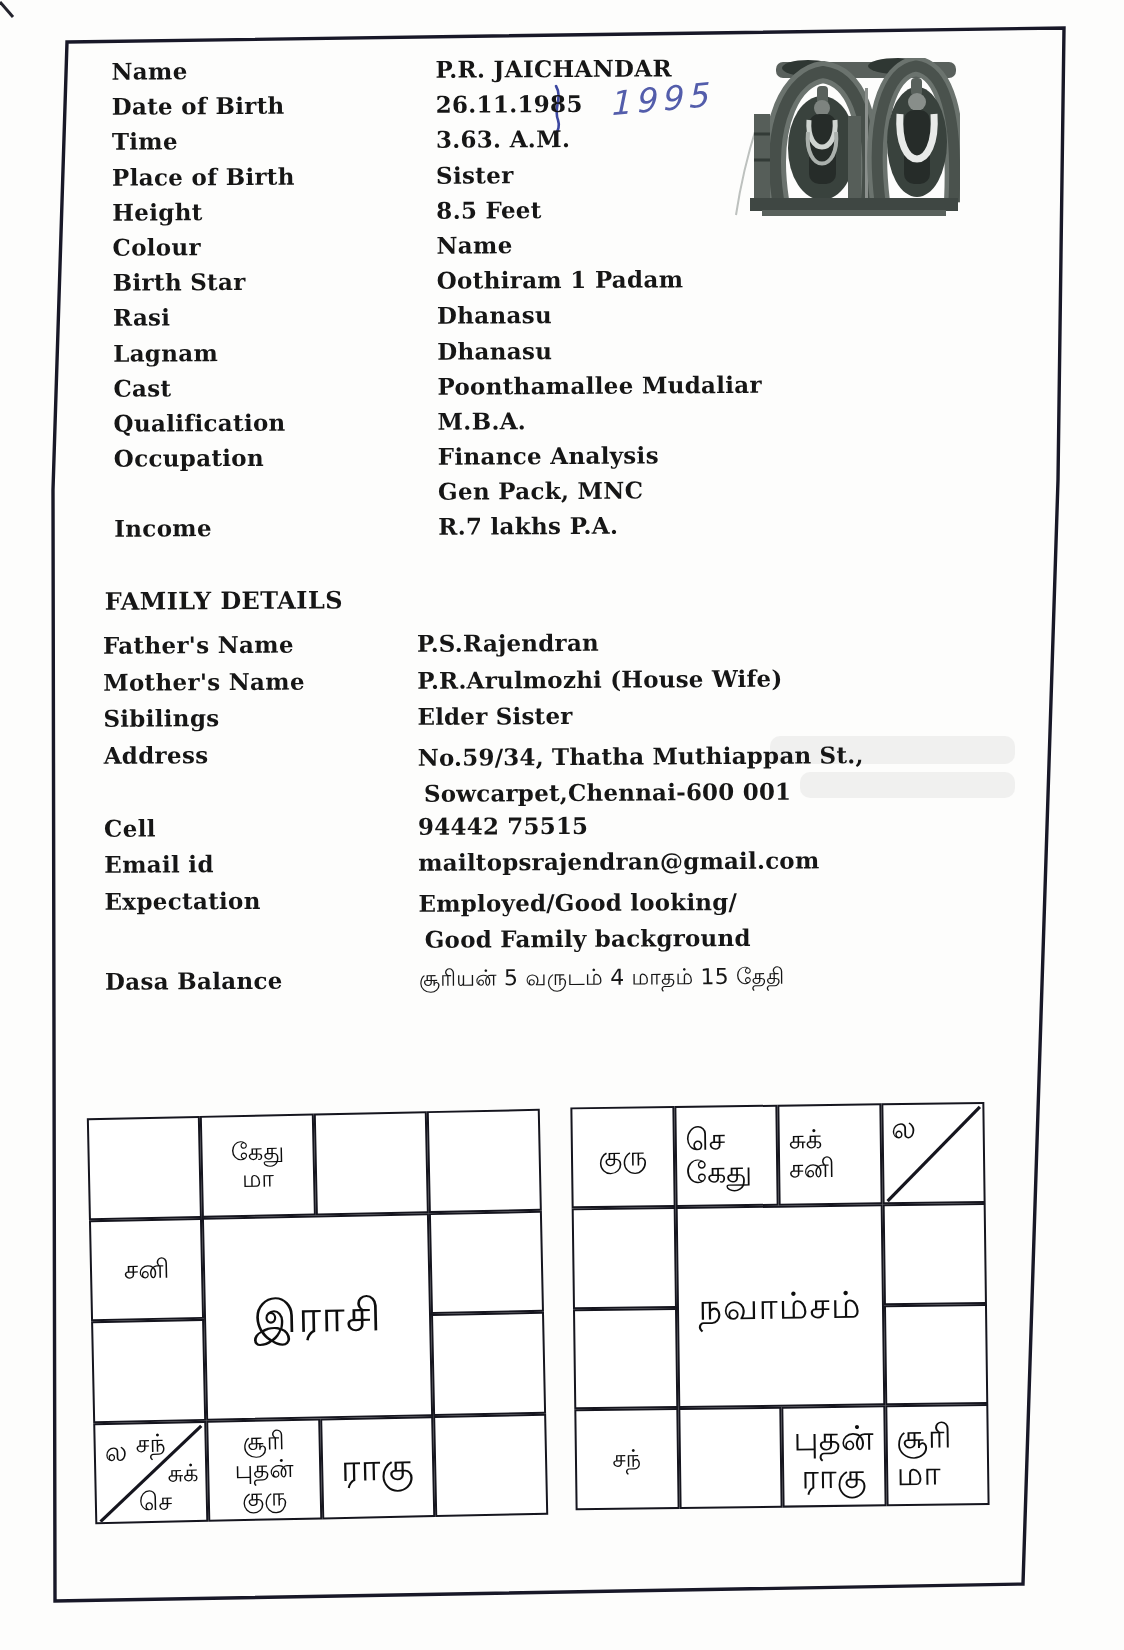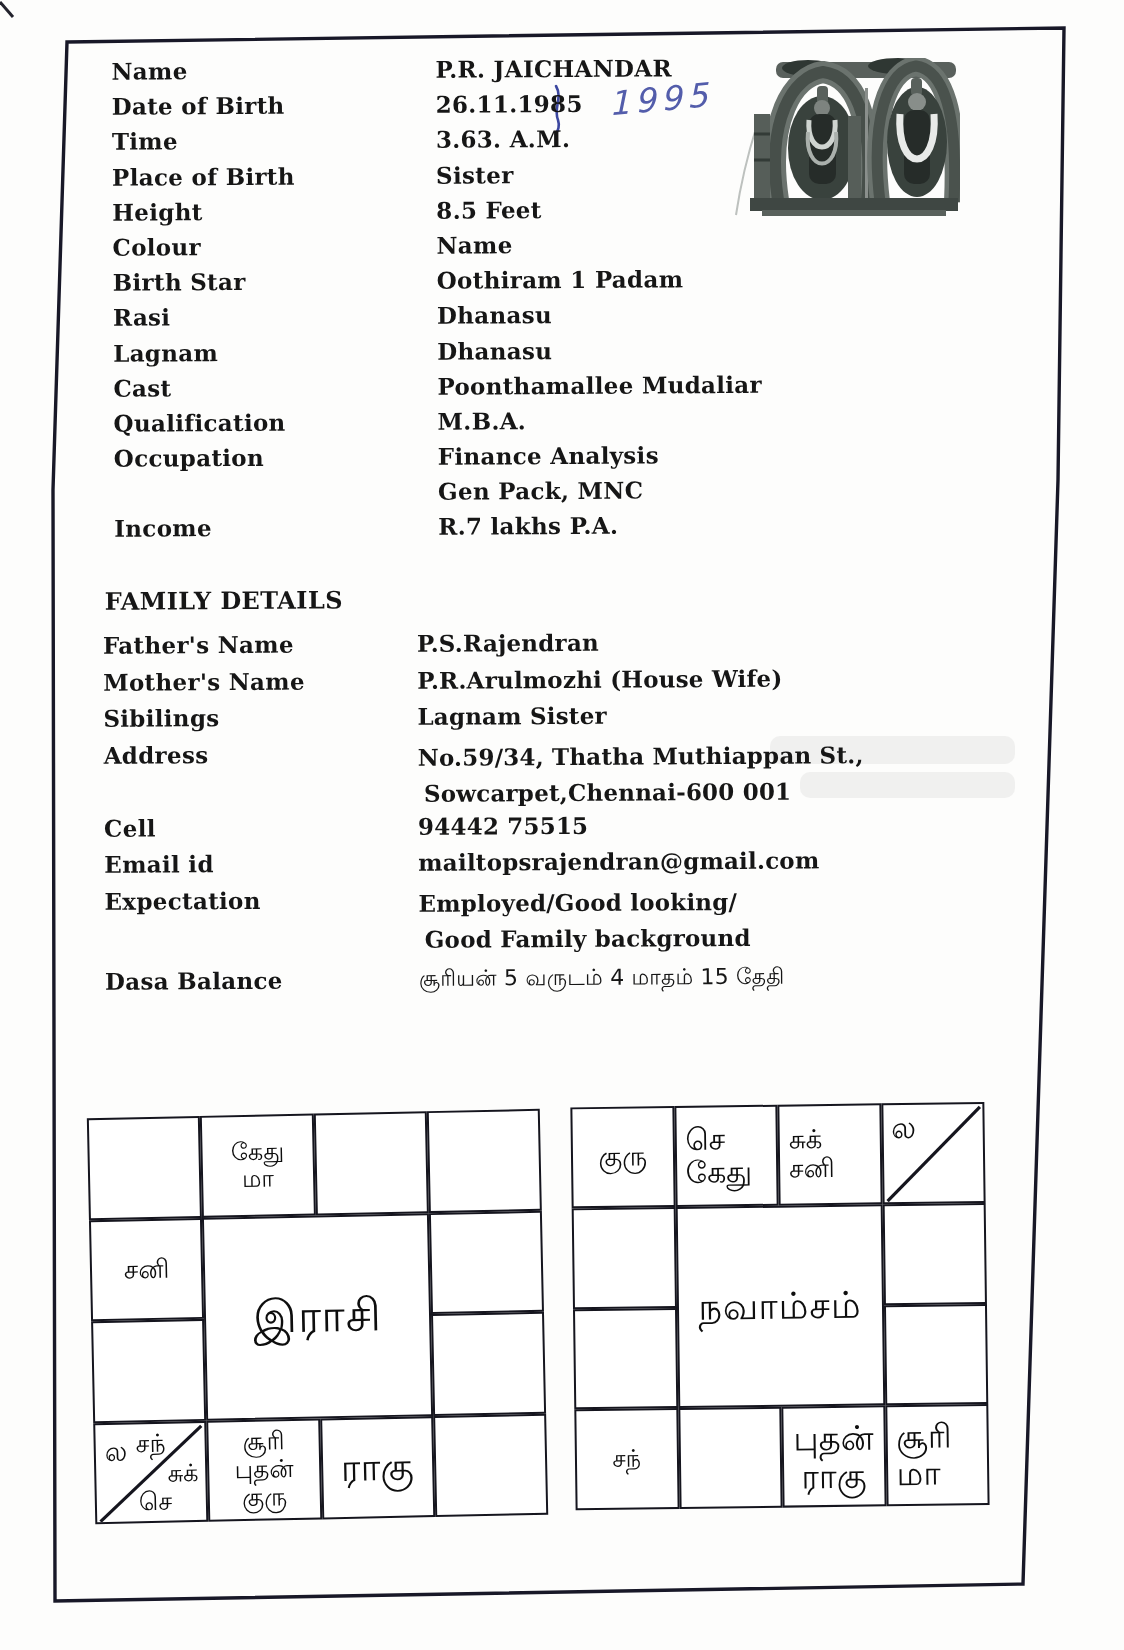--- a/index.html
+++ b/index.html
@@ -124,21 +124,21 @@
       <div class="p-row"><span class="p-label">Occupation</span><span class="p-value">Finance Analysis</span></div>
       <div class="p-row"><span class="p-label"></span><span class="p-value">Gen Pack, MNC</span></div>
       <div class="p-row"><span class="p-label">Income</span><span class="p-value">R.7 lakhs P.A.</span></div>
     </div>
 
     <div class="family">
       <div class="f-heading">FAMILY DETAILS</div>
 
       <div class="f-row"><span class="f-label">Father's Name</span><span class="f-value">P.S.Rajendran</span></div>
       <div class="f-row"><span class="f-label">Mother's Name</span><span class="f-value">P.R.Arulmozhi (House Wife)</span></div>
-      <div class="f-row"><span class="f-label">Sibilings</span><span class="f-value">Lagnam Sister</span></div>
+      <div class="f-row"><span class="f-label">Sibilings</span><span class="f-value">Elder Sister</span></div>
 
       <div class="f-row f-multi">
         <span class="f-label">Address</span><span class="f-value"><span class="line" style="display:block;">No.59/34, Thatha Muthiappan St.,</span><span class="line line2" style="display:block;">Sowcarpet,Chennai-600 001</span></span>
       </div>
 
       <div class="f-row"><span class="f-label">Cell</span><span class="f-value">94442 75515</span></div>
       <div class="f-row"><span class="f-label">Email id</span><span class="f-value">mailtopsrajendran@gmail.com</span></div>
 
       <div class="f-row f-multi">
         <span class="f-label">Expectation</span><span class="f-value"><span class="line" style="display:block;">Employed/Good looking/</span><span class="line line2" style="display:block;">Good Family background</span></span>

